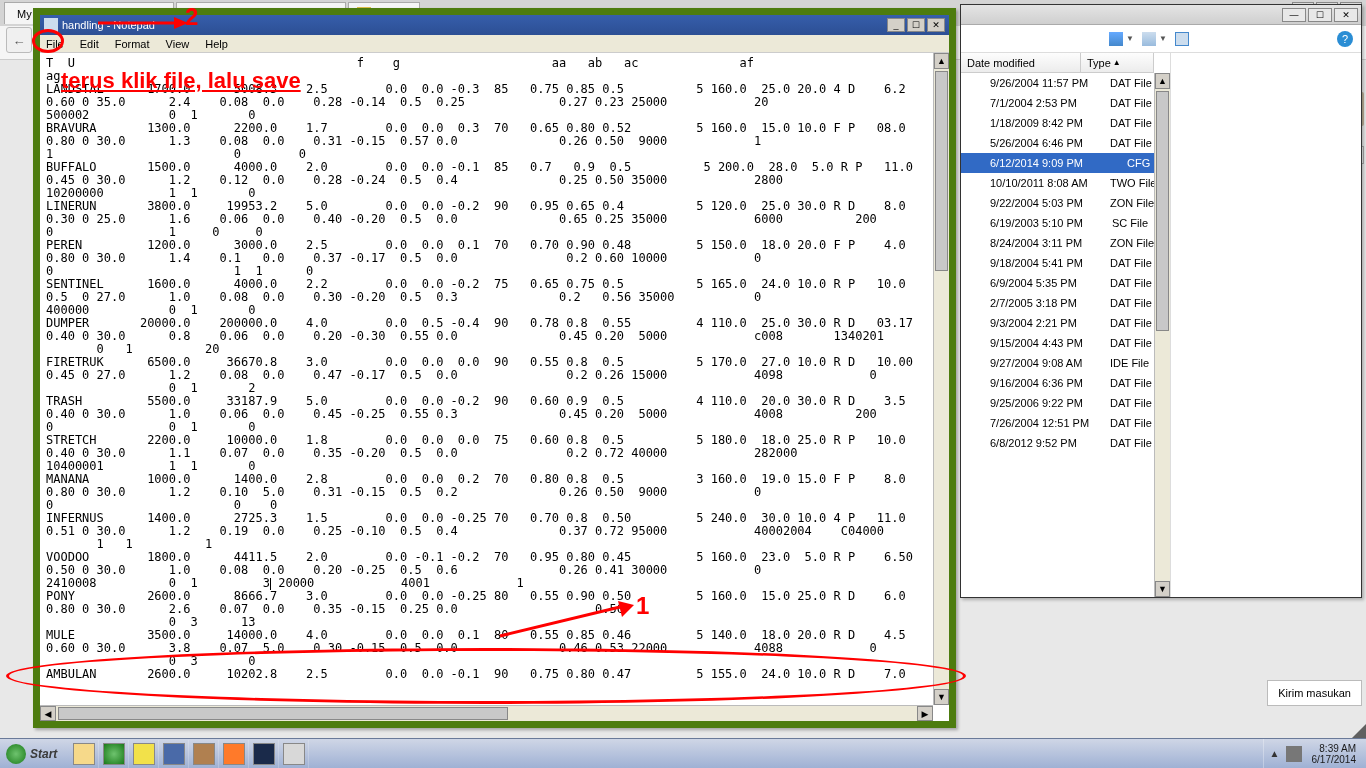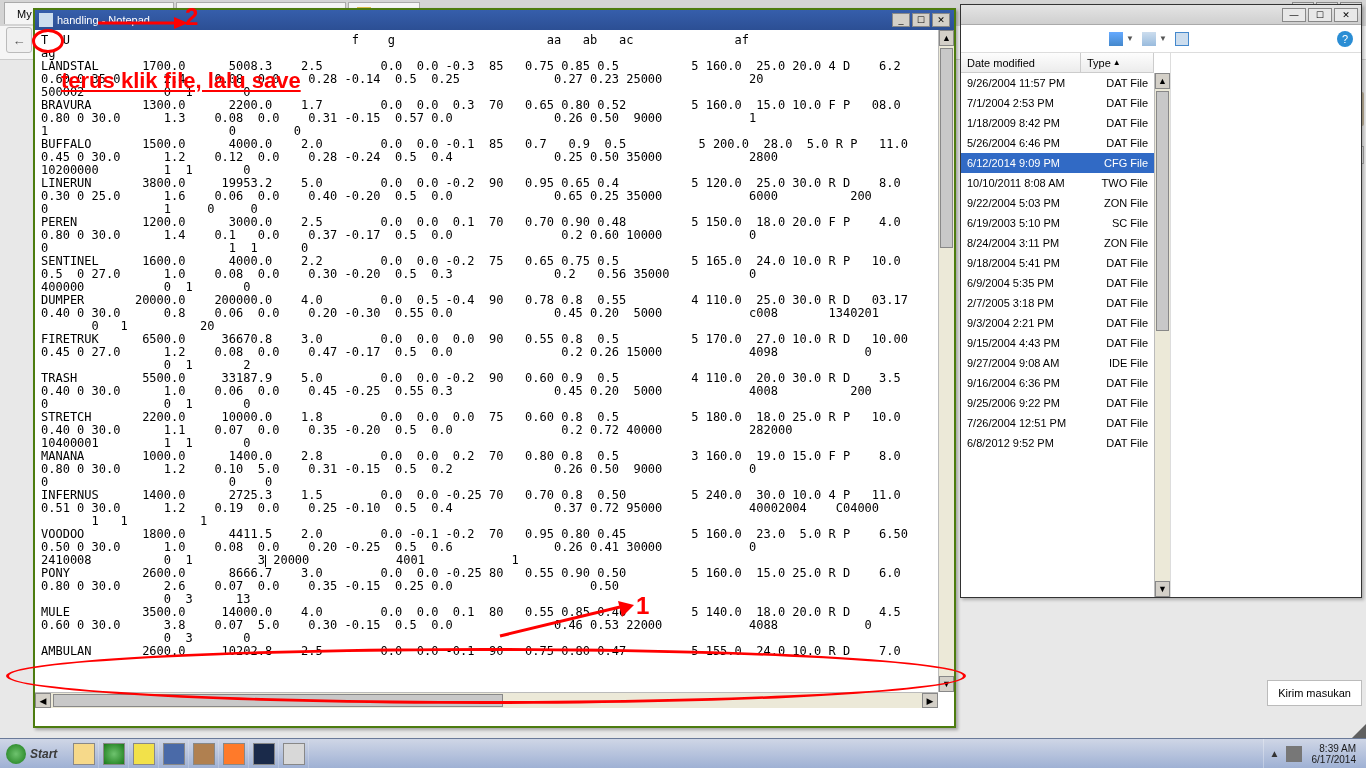--- a/index.html
+++ b/index.html
@@ -22,21 +22,21 @@
   .browser-winbtns span { width:22px; height:18px; border:1px solid #888; background:#ddd; font-size:10px; display:flex; align-items:center; justify-content:center;}
   
   
   .right-bits { position:absolute; right:2px; top:62px; display:flex; flex-direction:column; align-items:flex-end; gap:10px;}
   .right-avatar { width:38px; height:34px; background:#bfb29a; border-radius:2px;}
   .right-btn { font-size:11px; border:1px solid #aaa; padding:2px 4px; background:#eee;}
   .feedback-box { position:absolute; right:4px; bottom:62px; border:1px solid #bbb; background:#fff; padding:6px 10px; font-size:11px;}
   .feedback-triangle { position:absolute; right:0; bottom:22px; width:0; height:0; border-left:22px solid transparent; border-bottom:22px solid #606060;}
 
   
-  .notepad { position: absolute; left: 33px; top: 8px; width: 923px; height: 720px; background: #fff; border: 2px solid #4d7c0f; box-shadow: 2px 2px 3px rgba(0,0,0,.3); }
+  .notepad { position: absolute; left: 33px; top: 8px; width: 923px; height: 720px; background: #fff; border: 7px solid #4d7c0f; box-shadow: 2px 2px 3px rgba(0,0,0,.3); }
   .np-title { height: 20px; background: linear-gradient(#365eab, #2c4f94); color: #fff; display: flex; align-items: center; padding: 0 4px; font-size: 11px; }
   .np-title .icon { width: 14px; height: 14px; background: #cde; margin-right: 4px; display:inline-block;}
   .np-title .spacer { flex: 1; }
   .np-title .wbtn { width: 18px; height: 14px; background: #d4d0c8; border: 1px solid #888; margin-left: 2px; font-size: 9px; color:#000; display:flex; align-items:center; justify-content:center;}
   .np-menu { height: 18px; background: #ece9d8; display: flex; align-items: center; padding: 0 4px; font-size: 11px; gap: 12px; border-bottom: 1px solid #ccc; }
   .np-menu span { padding: 1px 2px; }
   .np-body { position: relative; height: calc(100% - 38px); overflow: hidden; padding-left: 16px; }
   .np-text { position: absolute; inset: 0 16px 16px 0; padding: 4px 6px; font-family: "Lucida Console", monospace; font-size: 12px; line-height: 13px; white-space: pre; color: #000; }
   .np-scroll-v { position:absolute; right:0; top:0; bottom:16px; width:16px; background:#ece9d8; border-left:1px solid #bbb;}
   .np-scroll-v .thumb { position:absolute; left:1px; right:1px; top:18px; height:200px; background:#c8c8c8; border:1px solid #888;}
@@ -59,21 +59,21 @@
   .ex-list { width: 210px; border-right:1px solid #ddd; overflow:hidden; position:relative;}
   .ex-headrow { display:flex; height:20px; background:linear-gradient(#fdfdfd,#ececec); border-bottom:1px solid #ccc; font-size:11px; align-items:center;}
   .ex-headrow div { padding:0 6px; border-right:1px solid #ccc; height:100%; display:flex; align-items:center;}
   .ex-col1 { width: 120px; }
   .ex-col2 { flex:1; }
   .ex-hdr-arrow { font-size:8px; margin-left:2px;}
   .ex-rows { font-size:11px; }
   .ex-row { display:flex; height:20px; align-items:center; }
   .ex-row.sel { background:#316ac5; color:#fff;gap:17px;}
   .ex-row div { padding:0 6px; }
-  .ex-row .ex-col1 { width:120px; overflow:hidden; white-space:nowrap;}
+  .ex-row .ex-col1 { width:120px; overflow:hidden; white-space:nowrap;margin-left:23px;}
   .ex-row .ex-col2 { flex:1; overflow:hidden; white-space:nowrap;text-align:right;}
   .ex-vscroll { position:absolute; right:0; top:20px; bottom:0; width:16px; background:#ece9d8; border-left:1px solid #bbb;}
   .ex-vscroll .arr { position:absolute; left:0; right:0; height:16px; background:#d4d0c8; border:1px solid #888; font-size:9px; display:flex; align-items:center; justify-content:center;}
   .ex-vscroll .thumb { position:absolute; left:1px; right:1px; top:18px; height:240px; background:#c8c8c8; border:1px solid #888;}
   .ex-preview { flex:1; display:flex; align-items:center; justify-content:center; font-size:11px; color:#666; text-align:center;}
   .ex-list-wrap { overflow:hidden; width: calc(100% - 16px);}
 
   
   .taskbar { position: absolute; left:0; right:0; bottom:0; height: 30px; background: linear-gradient(#cfd6e6,#9fb1d4); border-top:1px solid #6a7a99; display:flex; align-items:center;}
   .start-btn { height: 28px; padding: 0 12px 0 6px; display:flex; align-items:center; font-size:12px; font-weight:bold; font-style:italic; color:#3a3a3a; gap:4px;}
@@ -269,20 +269,27 @@
 
 <div class="notepad">
   <div class="np-title">
     <span class="icon"></span>
     <span>handling - Notepad</span>
     <span class="spacer"></span>
     <span class="wbtn">_</span>
     <span class="wbtn">☐</span>
     <span class="wbtn">✕</span>
   </div>
+  <div class="np-menu" id="npmenu">
+      <span>File</span>
+      <span>Edit</span>
+      <span>Format</span>
+      <span>View</span>
+      <span>Help</span>
+    </div>
   <div class="np-body">
     <div class="np-text" id="nptext">T  U                                       f    g                     aa   ab   ac              af
 ag
 LANDSTAL      1700.0      5008.3    2.5        0.0  0.0 -0.3  85   0.75 0.85 0.5          5 160.0  25.0 20.0 4 D    6.2
 0.60 0 35.0      2.4    0.08  0.0    0.28 -0.14  0.5  0.25             0.27 0.23 25000            20
 500002           0  1       0
 BRAVURA       1300.0      2200.0    1.7        0.0  0.0  0.3  70   0.65 0.80 0.52         5 160.0  15.0 10.0 F P   08.0
 0.80 0 30.0      1.3    0.08  0.0    0.31 -0.15  0.57 0.0              0.26 0.50  9000            1
 1                         0        0
 BUFFALO       1500.0      4000.0    2.0        0.0  0.0 -0.1  85   0.7   0.9  0.5          5 200.0  28.0  5.0 R P   11.0

